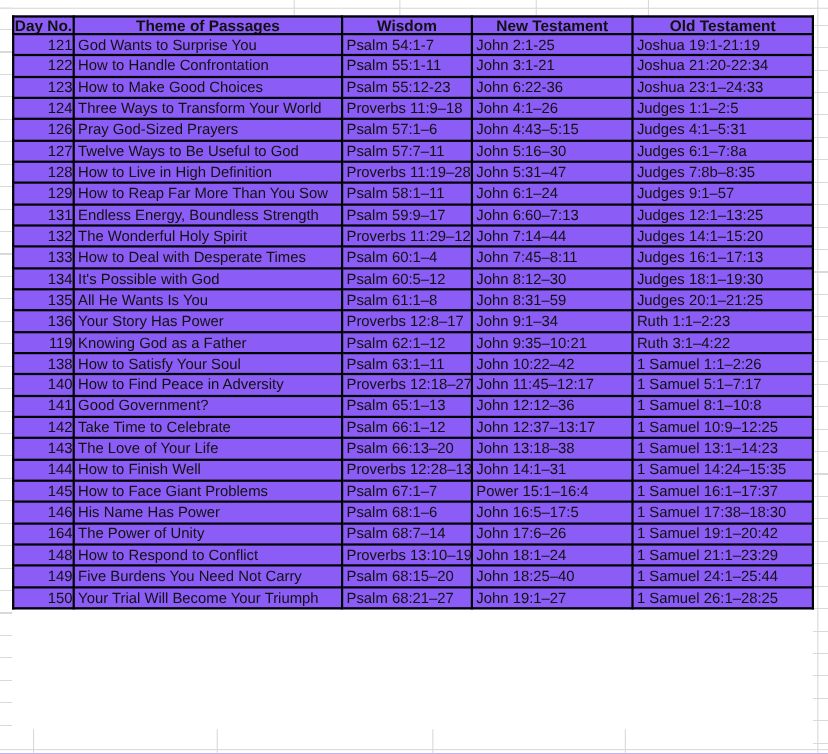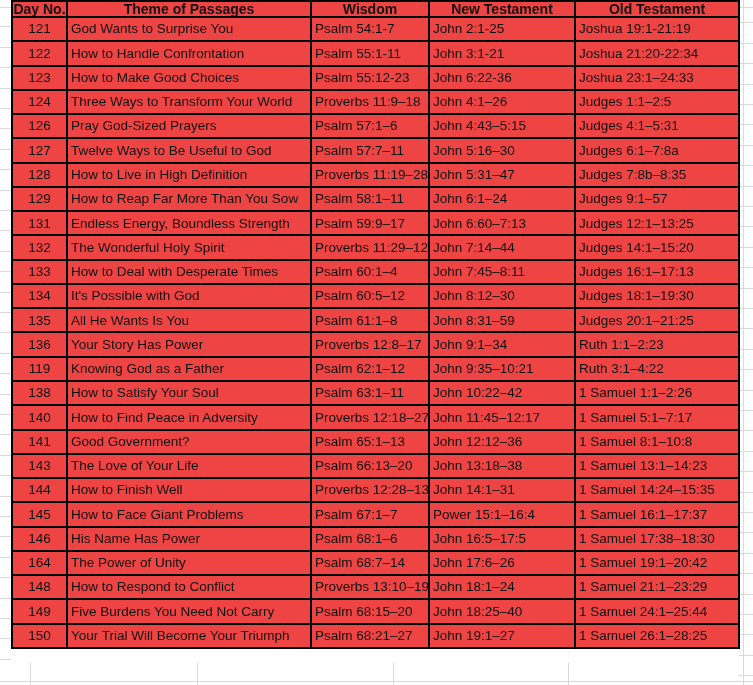--- a/index.html
+++ b/index.html
@@ -25,42 +25,42 @@
       var(--grid-color) 19.4px, var(--grid-color) 20.4px);
   }
   .sheet-rows-right {
     position: absolute; left: 739px; top: 3px; width: 14px; height: 678px;
     background: repeating-linear-gradient(to bottom,
       transparent 0px, transparent 19.4px,
       var(--grid-color) 19.4px, var(--grid-color) 20.4px);
   }
   
   table.plan {
-    position: absolute; left: 11px; top: 0;
-    width: 727px; height: 649px;
+    position: absolute; left: 11px; top: 14px;
+    width: 727px; height: 540px;
     border-collapse: collapse; table-layout: fixed;
-    background: #ef4444;
+    background: #8b5cf6;
   }
   table.plan th, table.plan td {
     border: 2px solid var(--border-color);
     color: var(--text-color);
     font-size: 13.5px;
     line-height: 1;
     white-space: nowrap;
     overflow: hidden;
     padding: 0 0 0 3px;
     vertical-align: middle;
   }
   table.plan th {
     font-size: 14px;
     font-weight: bold;
     text-align: center;
     padding: 0;
   }
-  table.plan td.c-day { text-align: center; padding: 0; }
+  table.plan td.c-day { text-align: right; padding: 0; }
   col.w-day { width: 55px; }
   col.w-theme { width: 244px; }
   col.w-wisdom { width: 118px; }
   col.w-nt { width: 146px; }
   col.w-ot { width: 164px; }
 </style>
 </head>
 <body>
 
 <div>
@@ -217,20 +217,27 @@
         <td>1 Samuel 5:1–7:17</td>
       </tr>
       <tr>
         <td class="c-day">141</td>
         <td>Good Government?</td>
         <td>Psalm 65:1–13</td>
         <td>John 12:12–36</td>
         <td>1 Samuel 8:1–10:8</td>
       </tr>
       <tr>
+        <td class="c-day">142</td>
+        <td>Take Time to Celebrate</td>
+        <td>Psalm 66:1–12</td>
+        <td>John 12:37–13:17</td>
+        <td>1 Samuel 10:9–12:25</td>
+      </tr>
+      <tr>
         <td class="c-day">143</td>
         <td>The Love of Your Life</td>
         <td>Psalm 66:13–20</td>
         <td>John 13:18–38</td>
         <td>1 Samuel 13:1–14:23</td>
       </tr>
       <tr>
         <td class="c-day">144</td>
         <td>How to Finish Well</td>
         <td>Proverbs 12:28–13:</td>

